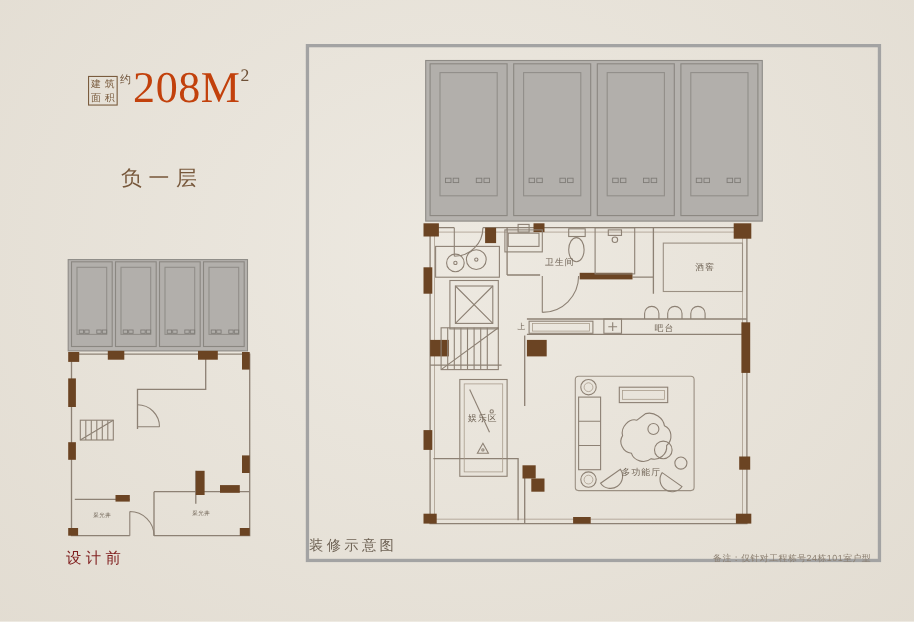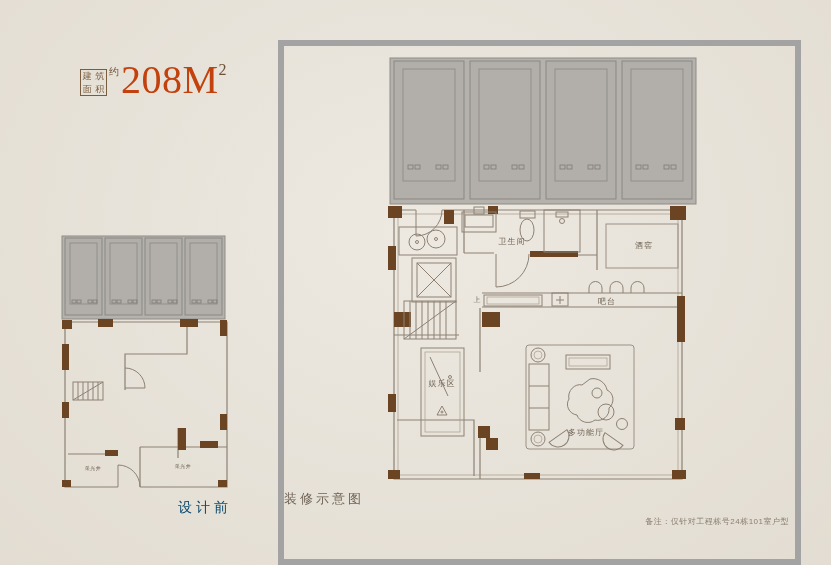--- a/index.html
+++ b/index.html
@@ -14,29 +14,29 @@
   .area-box span{font-size:9px;line-height:12px;text-align:center;color:#7a5c3e;
         font-family:"Liberation Serif",serif;}
   .approx{font-size:10px;margin:5px 0 0 2px;font-family:"Liberation Serif",serif;}
   .area-value{font-family:"Liberation Serif",serif;font-size:40px;line-height:1;margin-left:2px;
         letter-spacing:0.5px;color:#c2410c;}
   .area-sup{font-family:"Liberation Serif",serif;font-size:16px;margin-top:1px;}
   .floor-label{position:absolute;left:60px;top:149px;width:175px;text-align:center;
         font-size:19px;letter-spacing:6px;color:#77573a;z-index:2;}
   
   .small-plan{position:absolute;left:60px;top:232px;width:172px;height:258px;z-index:2;}
-  .caption-small{position:absolute;left:60px;top:499px;width:172px;text-align:right;
-        font-size:14px;letter-spacing:4px;color:#0c4a6e;z-index:2;}
-  
-  .right-panel{position:absolute;left:278px;top:40px;width:523px;height:525px;
-        border:6px solid #a3a3a3;box-sizing:border-box;z-index:2;}
+  .caption-small{position:absolute;left:60px;top:499px;width:172px;text-align:left;
+        font-size:14px;letter-spacing:4px;color:#7f1d1d;z-index:2;}
+  
+  .right-panel{position:absolute;left:278px;top:40px;width:523px;height:471px;
+        border:3px solid #a3a3a3;box-sizing:border-box;z-index:2;}
   .big-plan{position:absolute;left:0;top:0;width:521px;height:469px;}
   .caption-big{position:absolute;left:0;right:0;top:444px;
         font-size:13px;letter-spacing:3px;color:#6f6355;}
-  .note{position:absolute;right:6px;top:459px;font-size:8px;color:#8a7e6f;letter-spacing:0.5px;margin-top:11px;}
+  .note{position:absolute;right:6px;top:459px;font-size:8px;color:#8a7e6f;letter-spacing:0.5px;}
   
   .wall{stroke:#8d8174;stroke-width:1.2;fill:none;}
   .thin{stroke:#a79a8a;stroke-width:0.7;fill:none;}
   .ln{stroke:#9b9083;stroke-width:1;fill:none;}
   .fx{stroke:#8d8174;stroke-width:1;fill:none;}
   .dark{fill:#6b4423;stroke:none;}
   .gray{fill:#b5b2ae;stroke:#8e8b86;stroke-width:1;}
   .panel{fill:#b2afab;stroke:#8a8781;stroke-width:1;}
   .pinner{fill:none;stroke:#918e89;stroke-width:1;}
   .mark{fill:none;stroke:#7e7b76;stroke-width:0.8;}
@@ -56,20 +56,21 @@
       <span>建</span>
       <span>筑</span>
       <span>面</span>
       <span>积</span>
     </span>
     <span class="approx">约</span>
     <span class="area-value">208M</span>
     <span class="area-sup">2</span>
   </div>
 
+  <div class="floor-label">负一层</div>
 
   <div class="small-plan">
     <svg viewBox="0 0 172 258" width="172" height="258">
       <g>
         <rect class="gray" x="2" y="4" width="163" height="83"></rect>
         <g>
           <rect class="panel" x="5" y="6" width="37" height="77"></rect>
             <rect class="pinner" x="10" y="11" width="27" height="61"></rect>
           <rect class="mark" x="12" y="68" width="4" height="3"></rect>
             <rect class="mark" x="17" y="68" width="4" height="3"></rect>

